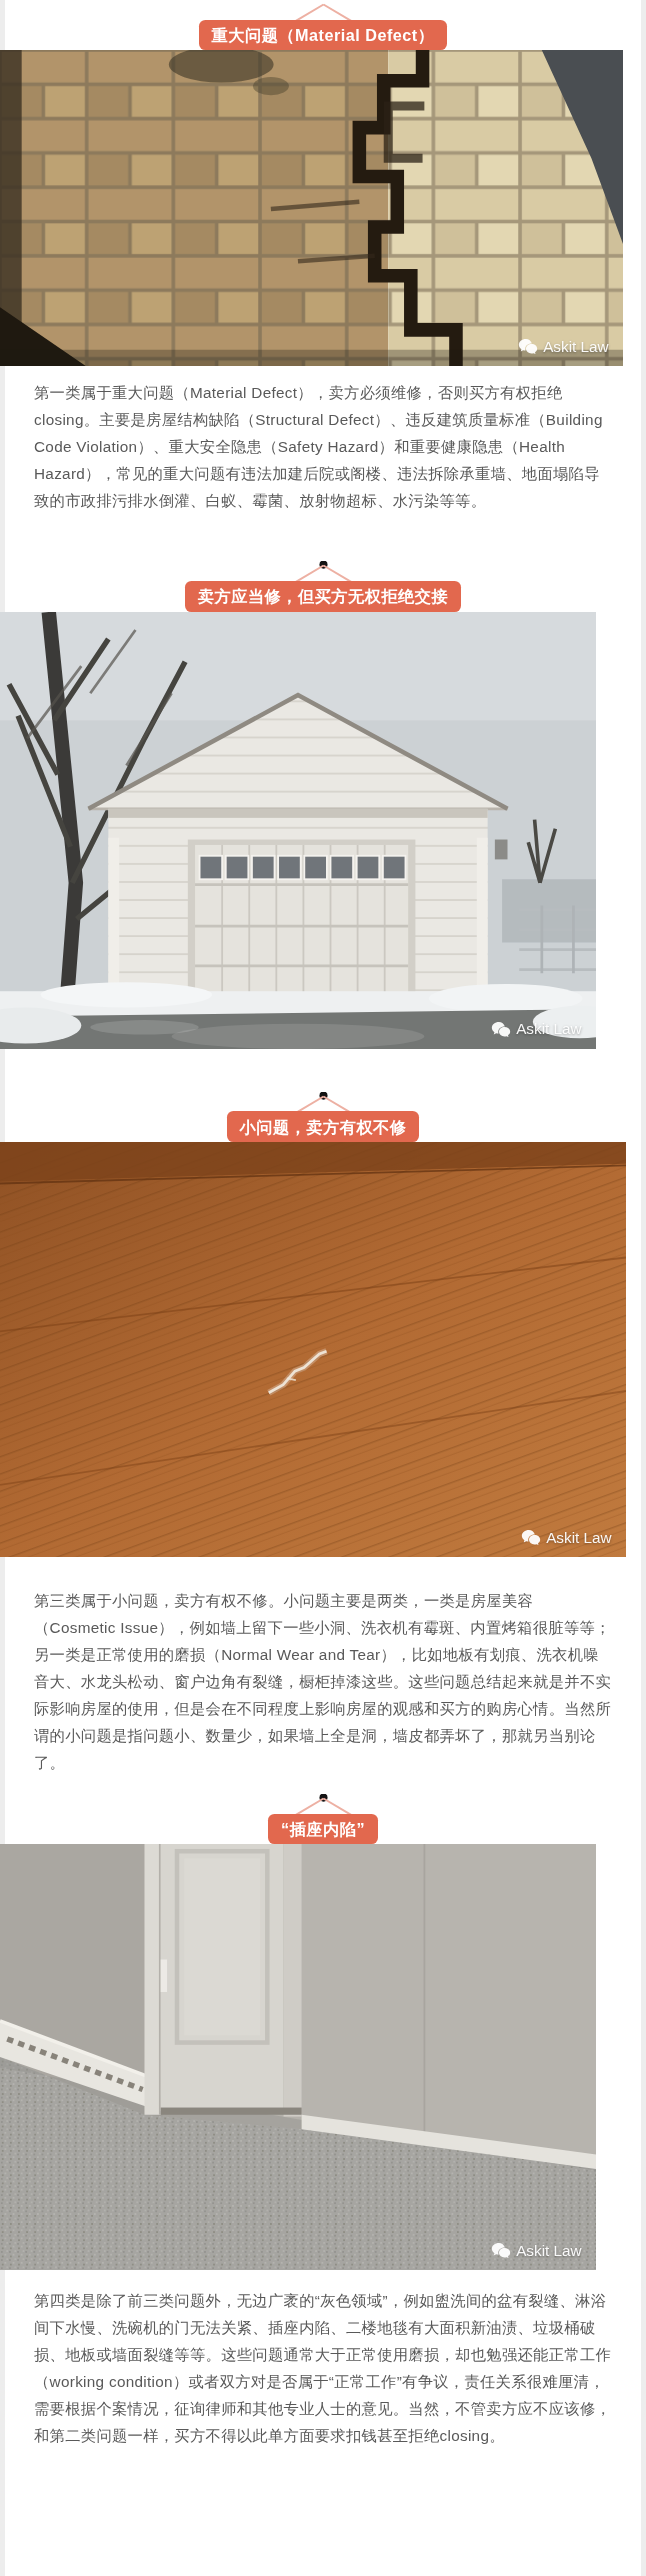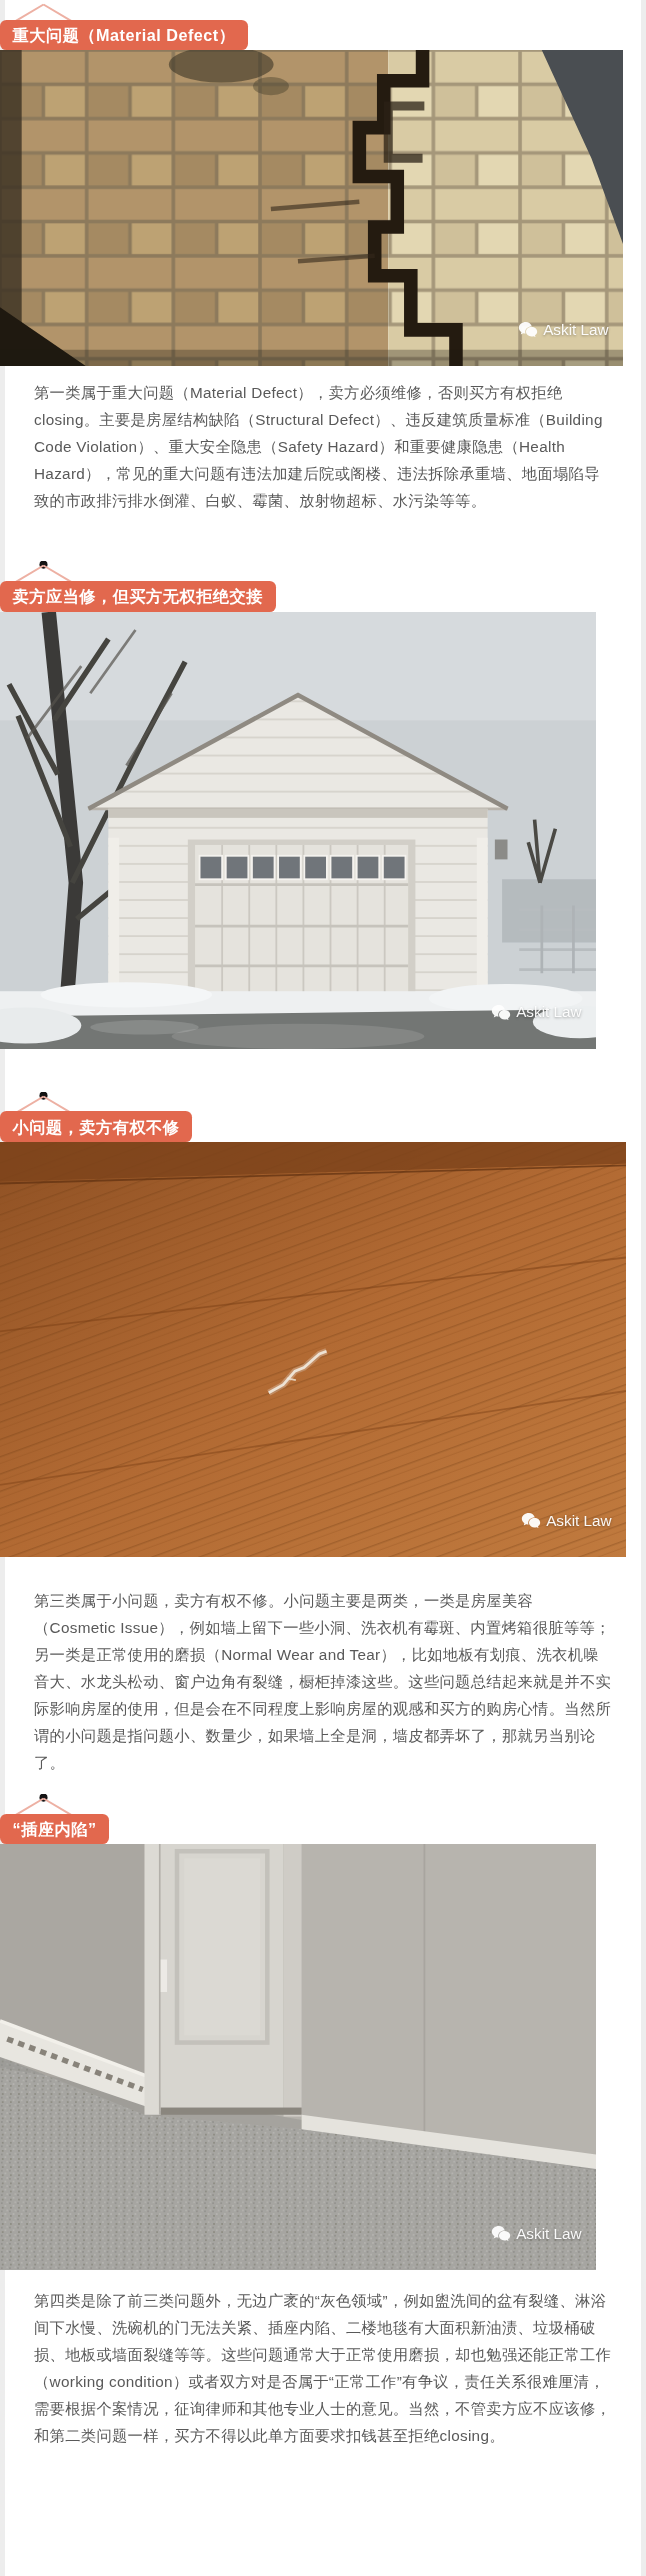--- a/index.html
+++ b/index.html
@@ -6,42 +6,42 @@
   body{
     width:646px;height:2576px;overflow:hidden;
     background:#ffffff;
     font-family:"Liberation Sans","DejaVu Sans",sans-serif;
   }
   .page{position:relative;width:646px;height:2576px;background:#fff;}
   .edge{position:absolute;top:0;bottom:0;width:5.4px;background:#ededed;}
   .edge.left{left:0}.edge.right{right:0}
 
   
-  .badge-wrap{position:relative;}
+  .badge-wrap{text-align:center;position:relative;}
   .badge-wrap .hang{display:block;height:21.7px;line-height:0;}
   .badge{
     display:inline-block;
     background:#e2684e;color:#fff;
     font-size:16.2px;font-weight:700;letter-spacing:0.5px;
     padding:7.2px 12.6px;border-radius:6.3px;line-height:1;
     margin-top:-1.8px;
   }
   .no-dot .pin{display:none}
 
   
   figure.photo{margin:0;position:relative;line-height:0;}
   figure.photo svg.pic{display:block;width:100%;height:100%;}
   .ph1{width:623px;height:316px;margin:4.5px 0 0 11.7px;}
   .ph2{width:596px;height:437px;margin:3.6px 0 0 36px;}
   .ph3{width:626px;height:415px;margin:3.6px 0 0 12.6px;}
   .ph4{width:596px;height:426px;margin:3.6px 0 0 45px;}
 
   
   .wm{
-    position:absolute;right:14.4px;bottom:28px;
+    position:absolute;right:14.4px;bottom:11px;
     display:flex;align-items:center;gap:5.4px;
     color:rgba(255,255,255,.95);font-size:15.3px;line-height:1;
     text-shadow:0 0.9px 2.7px rgba(0,0,0,.35);
   }
   .wm svg{display:block;opacity:.95;}
 
   
   .para{
     margin:12.6px 34px 0 34px;
     font-size:15.3px;line-height:27px;letter-spacing:0.3px;

